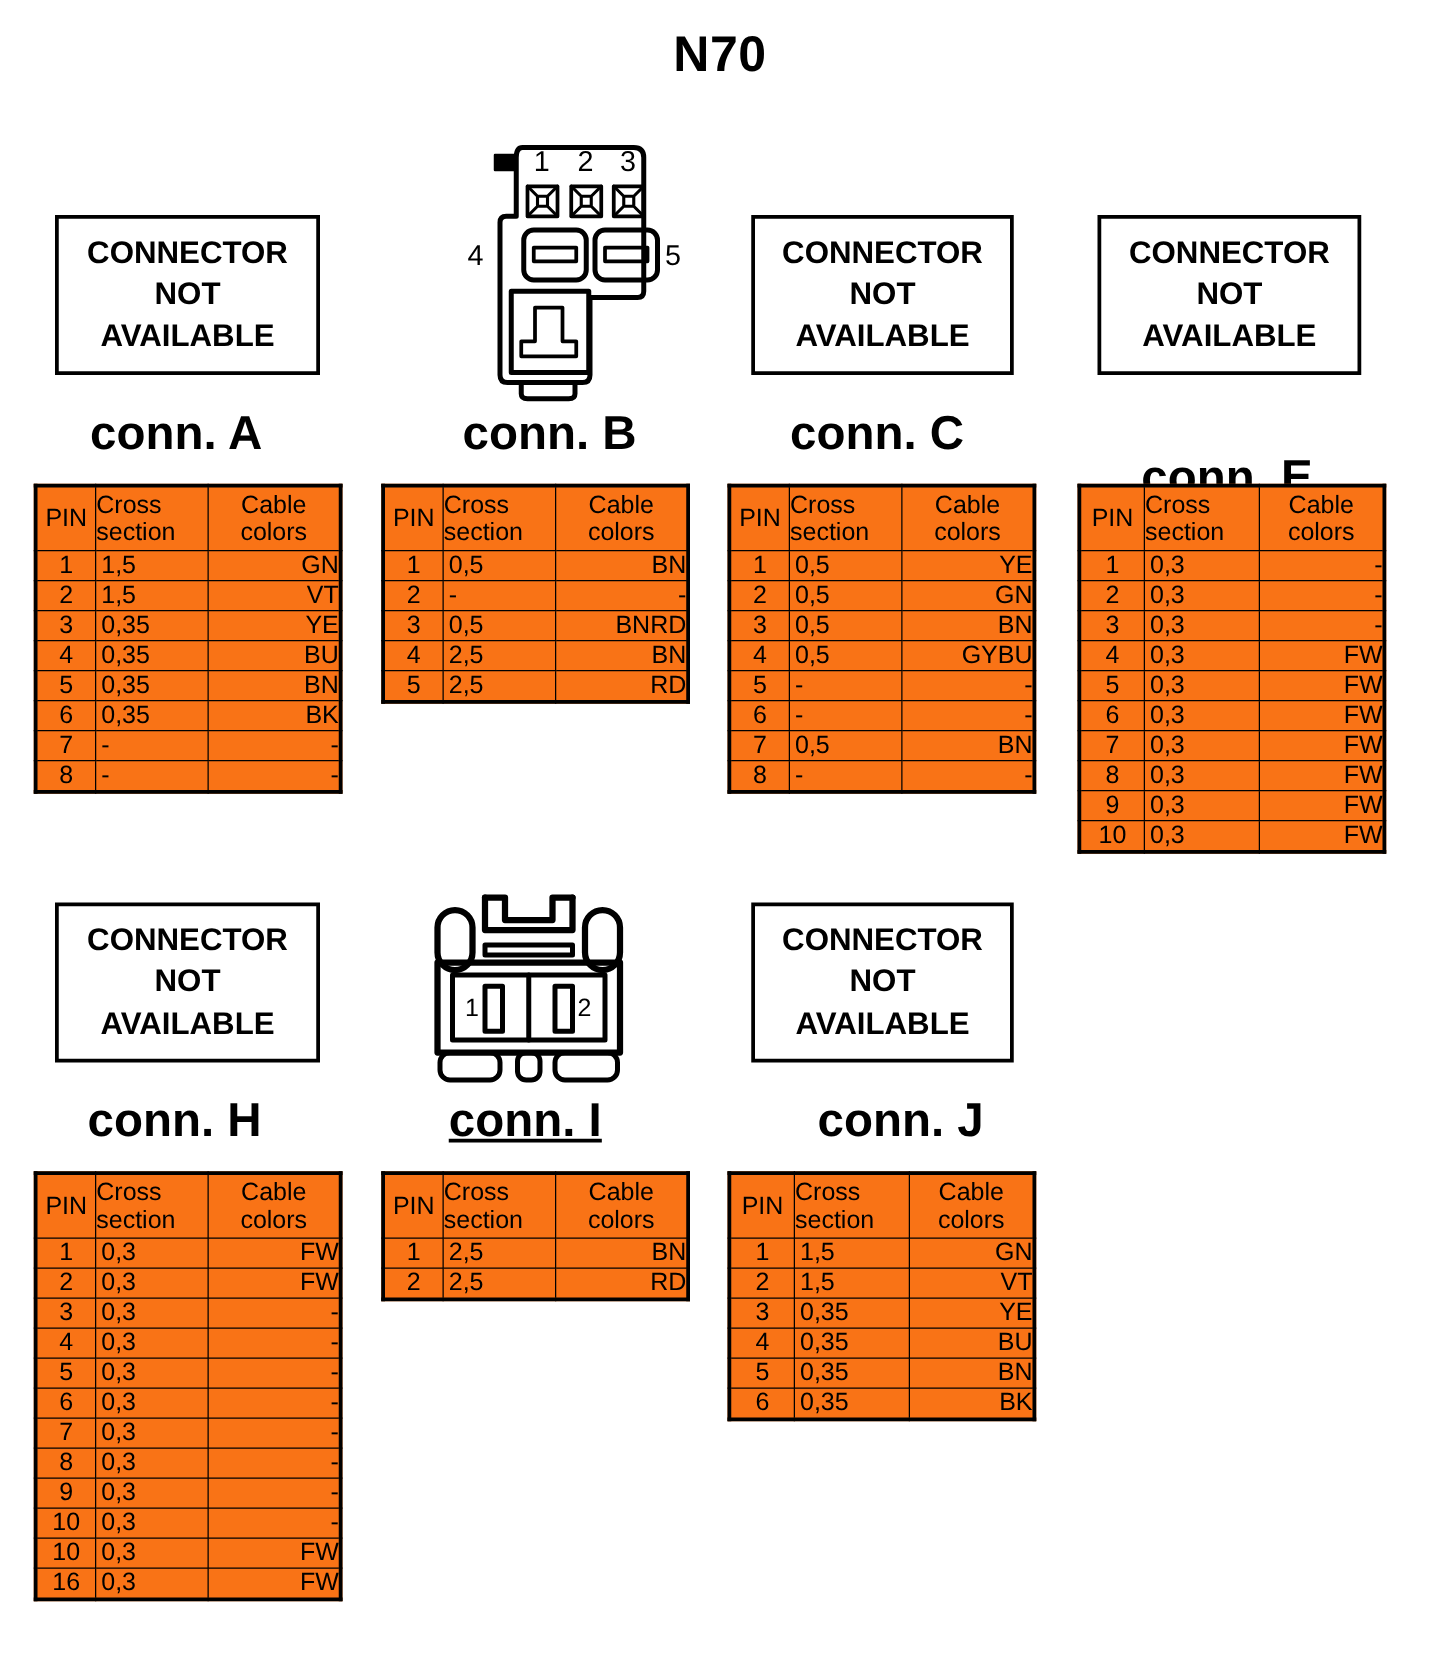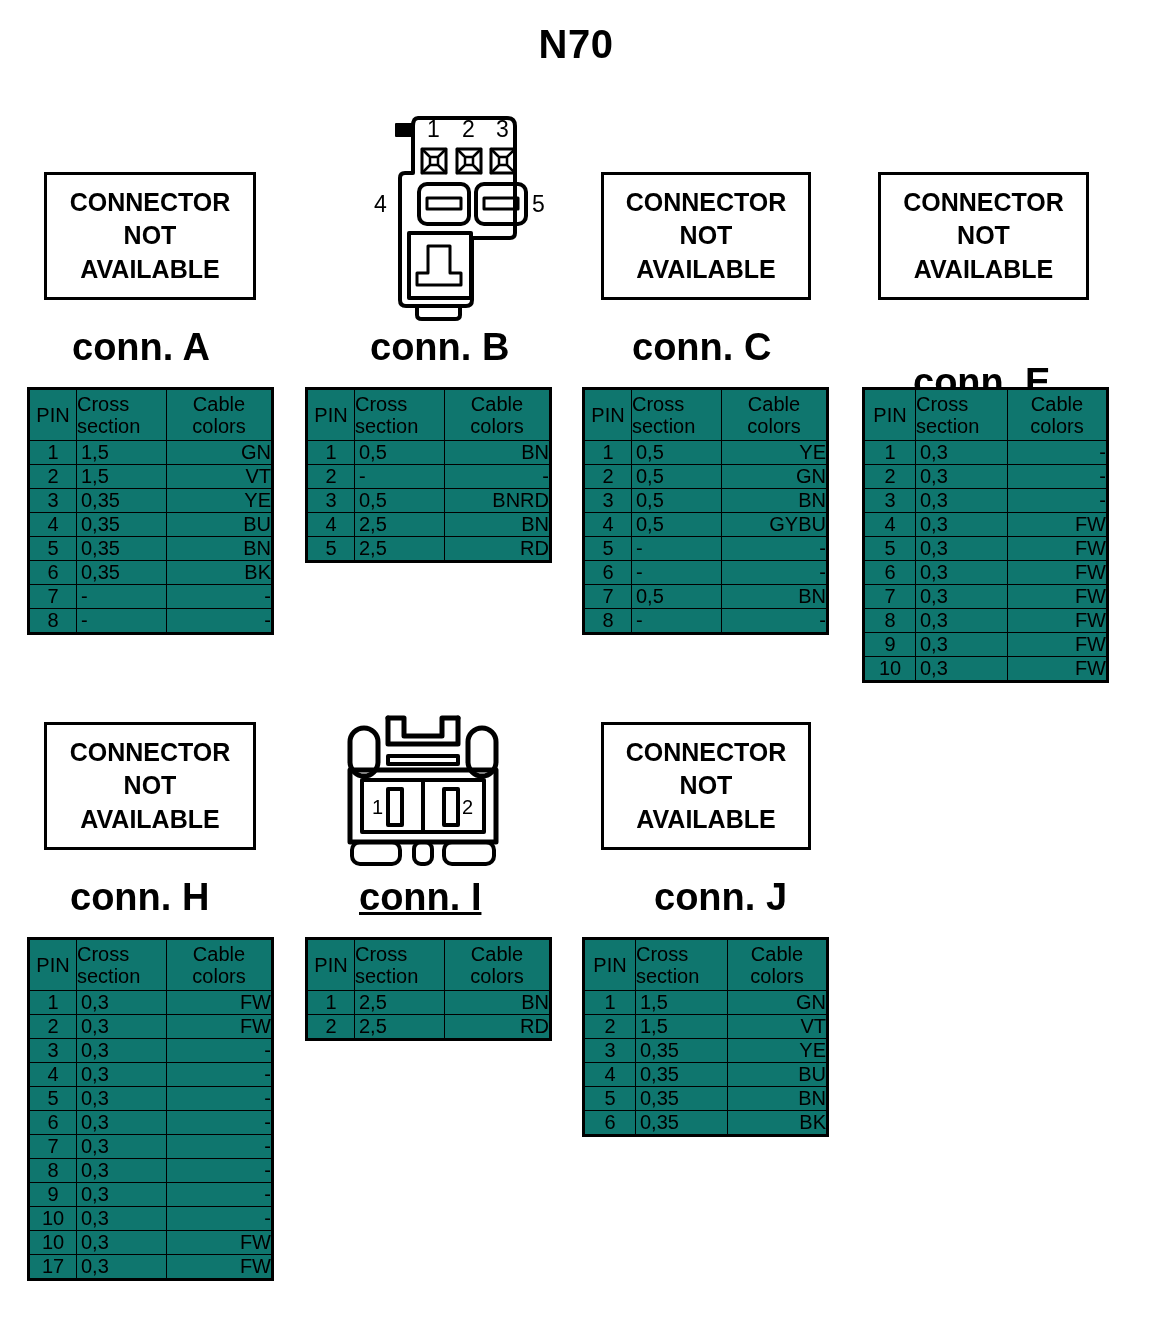--- a/index.html
+++ b/index.html
@@ -50,21 +50,21 @@
   
   .conn-caption {
     font-size: 38px;
     font-weight: bold;
     white-space: nowrap;
   }
 
   
   table.pin-table {
     border-collapse: collapse;
-    background: #0f766e;
+    background: #f97316;
     border: 3px solid #000;
     table-layout: fixed;
   }
   table.pin-table th,
   table.pin-table td {
     border: 1.5px solid #000;
     font-size: 20px;
     font-weight: normal;
     padding: 0;
     height: 24px;
@@ -510,21 +510,21 @@
         <td class="c-pin w-pin">10</td>
         <td class="c-cs w-cs">0,3</td>
         <td class="c-cc w-cc">-</td>
       </tr>
       <tr>
         <td class="c-pin w-pin">10</td>
         <td class="c-cs w-cs">0,3</td>
         <td class="c-cc w-cc">FW</td>
       </tr>
       <tr>
-        <td class="c-pin w-pin">17</td>
+        <td class="c-pin w-pin">16</td>
         <td class="c-cs w-cs">0,3</td>
         <td class="c-cc w-cc">FW</td>
       </tr>
     </tbody>
 </table>
 
 <table class="pin-table abs" style="left:305px; top:937px;">
   <thead>
     <tr>
       <th class="c-pin w-pin">PIN</th>

